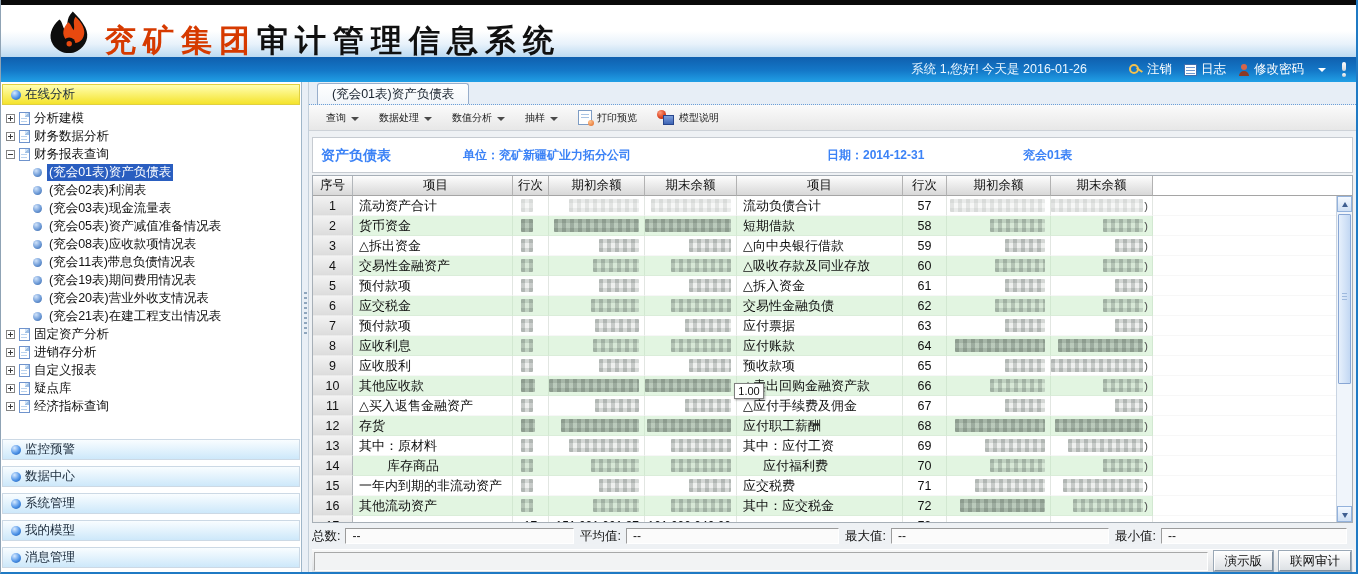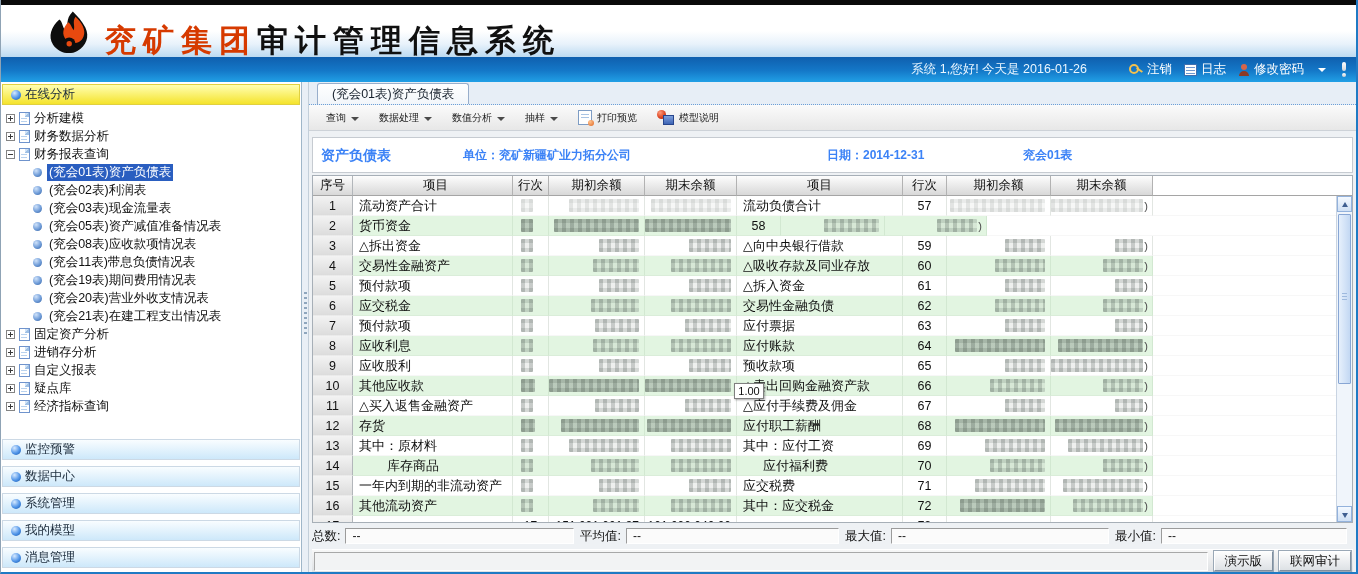--- a/index.html
+++ b/index.html
@@ -407,20 +407,21 @@
               <div class="td c-item">货币资金</div>
               <div class="td c-line">
                   <span class="mz d" style="width:12px"></span>
                 </div>
               <div class="td c-amt">
                   <span class="mz d" style="width:85px"></span>
                 </div>
               <div class="td c-amt2">
                   <span class="mz d" style="width:86px"></span>
                 </div>
+              <div class="td c-item2">短期借款</div>
               <div class="td c-line2">58</div>
               <div class="td c-amt3">
                   <span class="mz" style="width:55px"></span>
                 </div>
               <div class="td c-amt4">
                   <span class="mz" style="width:40px"></span>
                 </div>
               <div class="td c-fill"></div>
             </div>
             <div class="tr">

